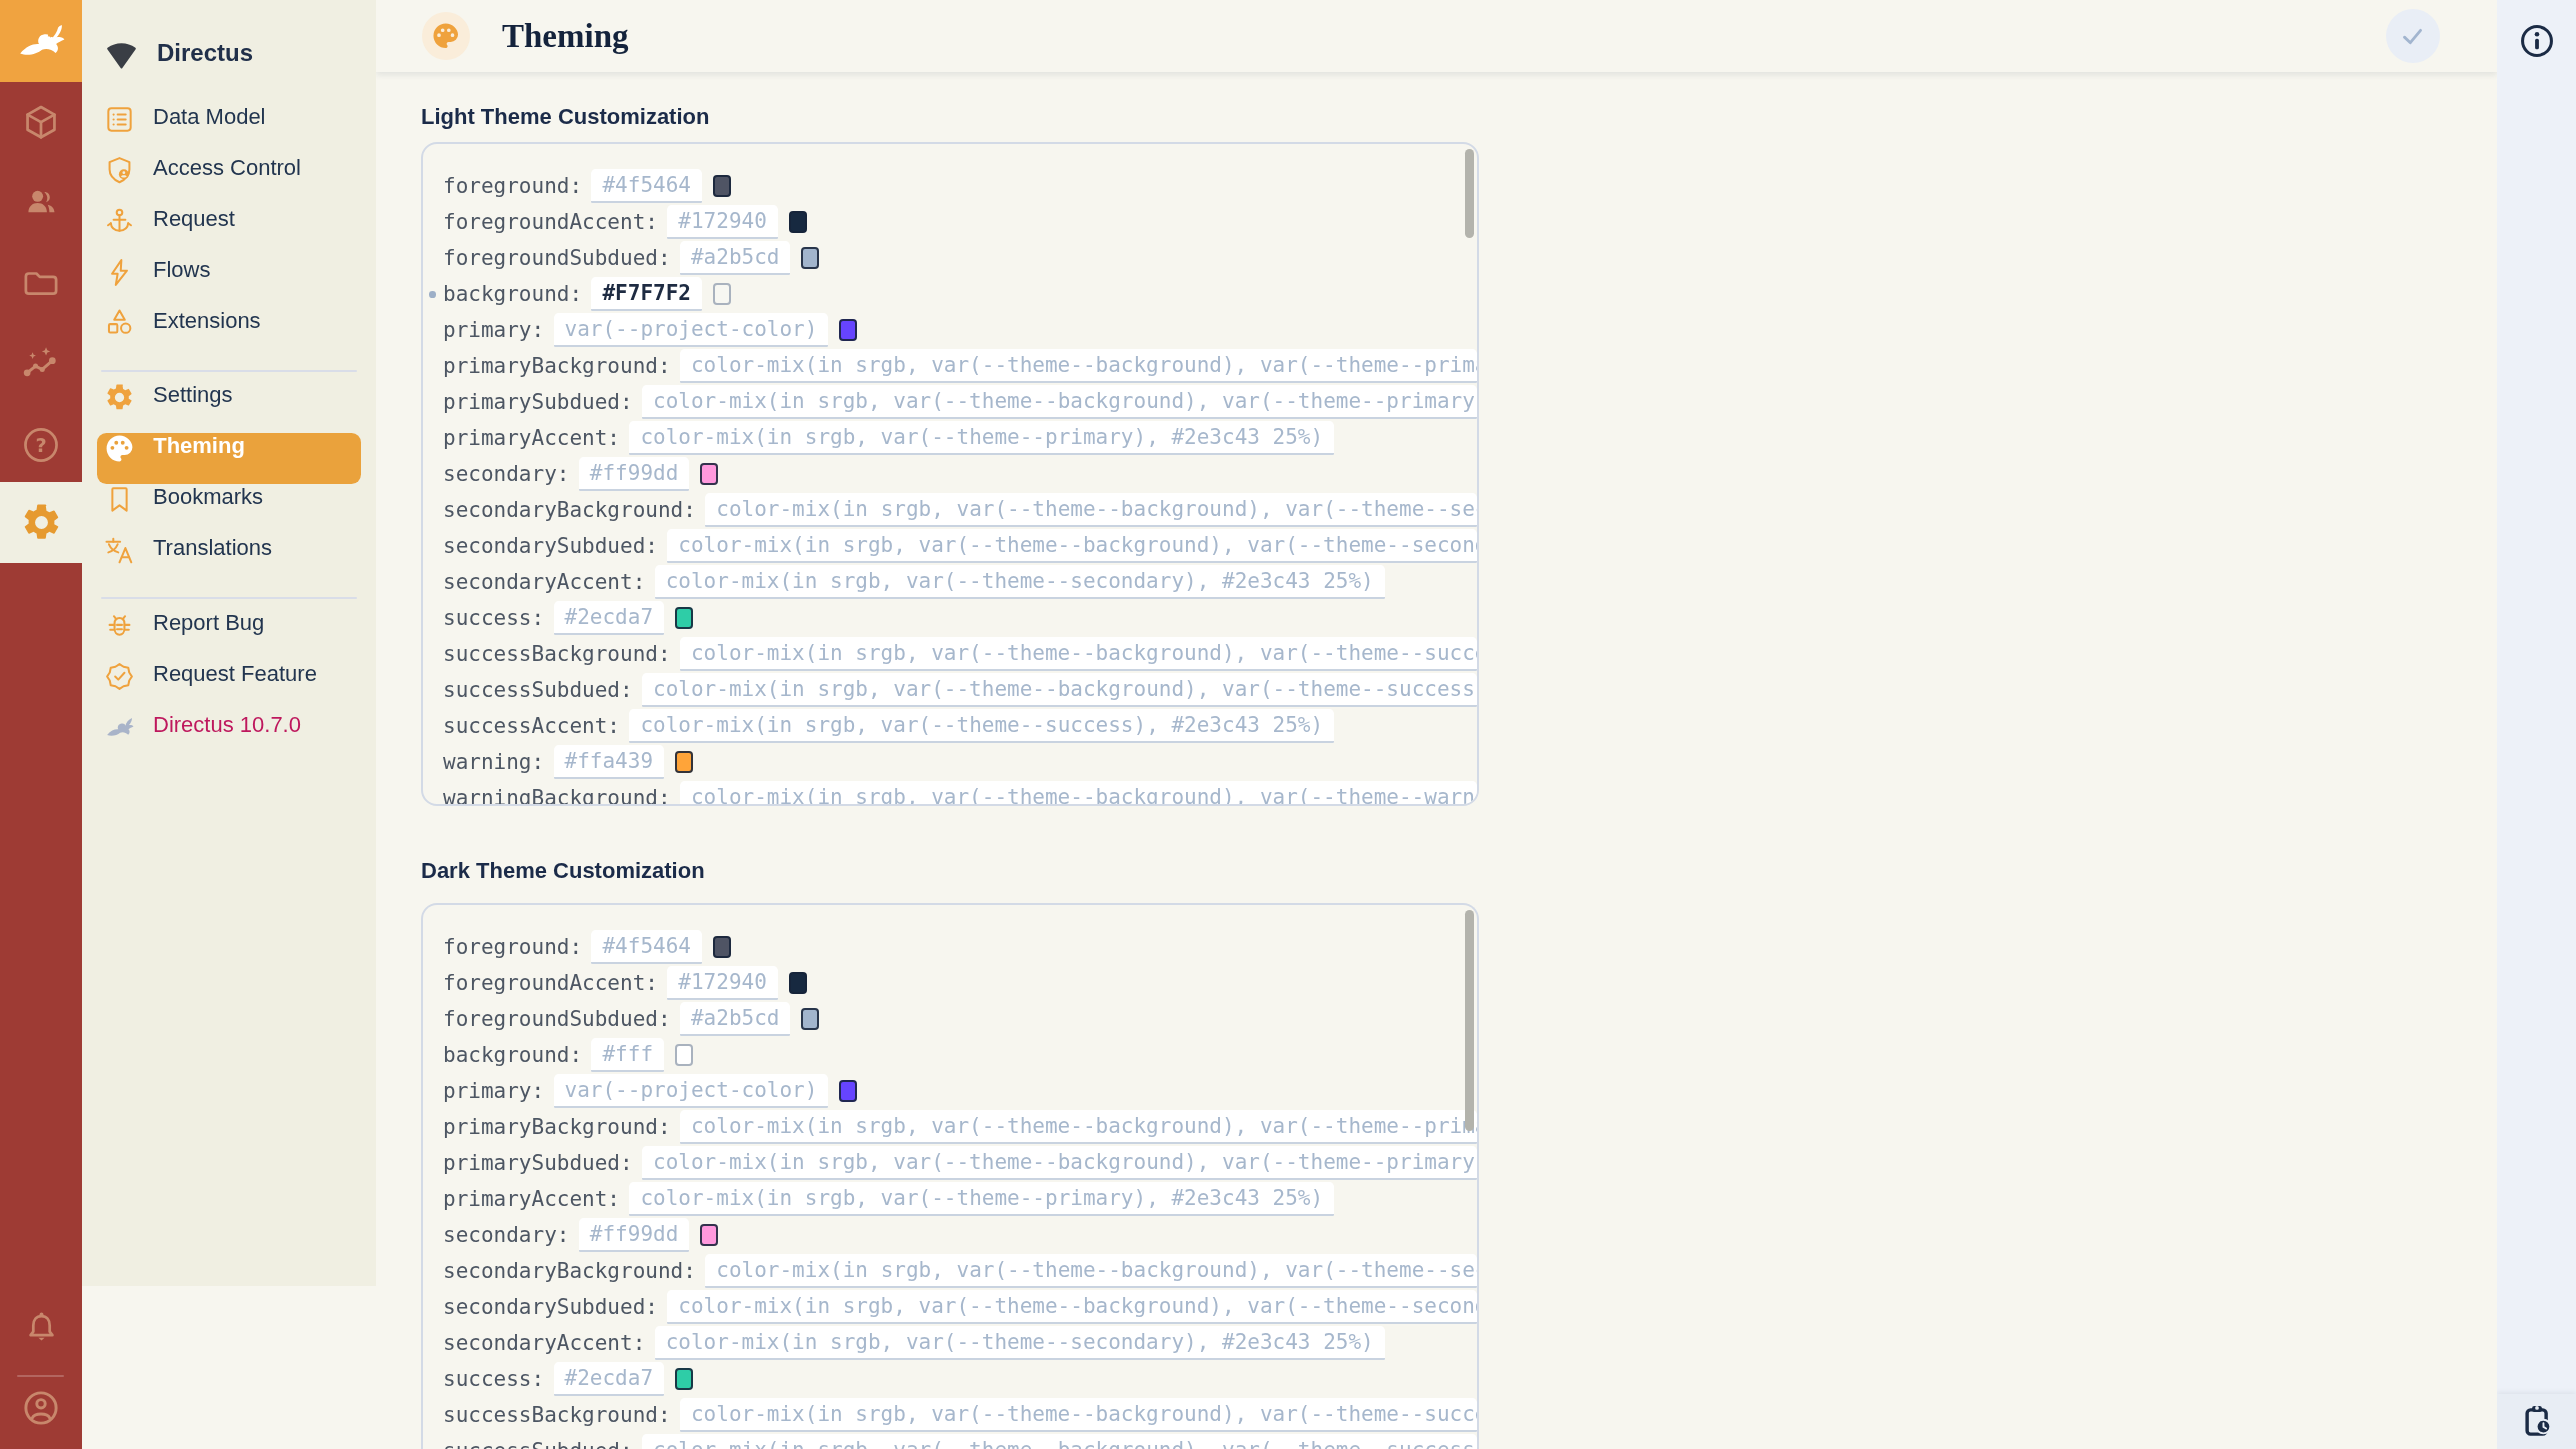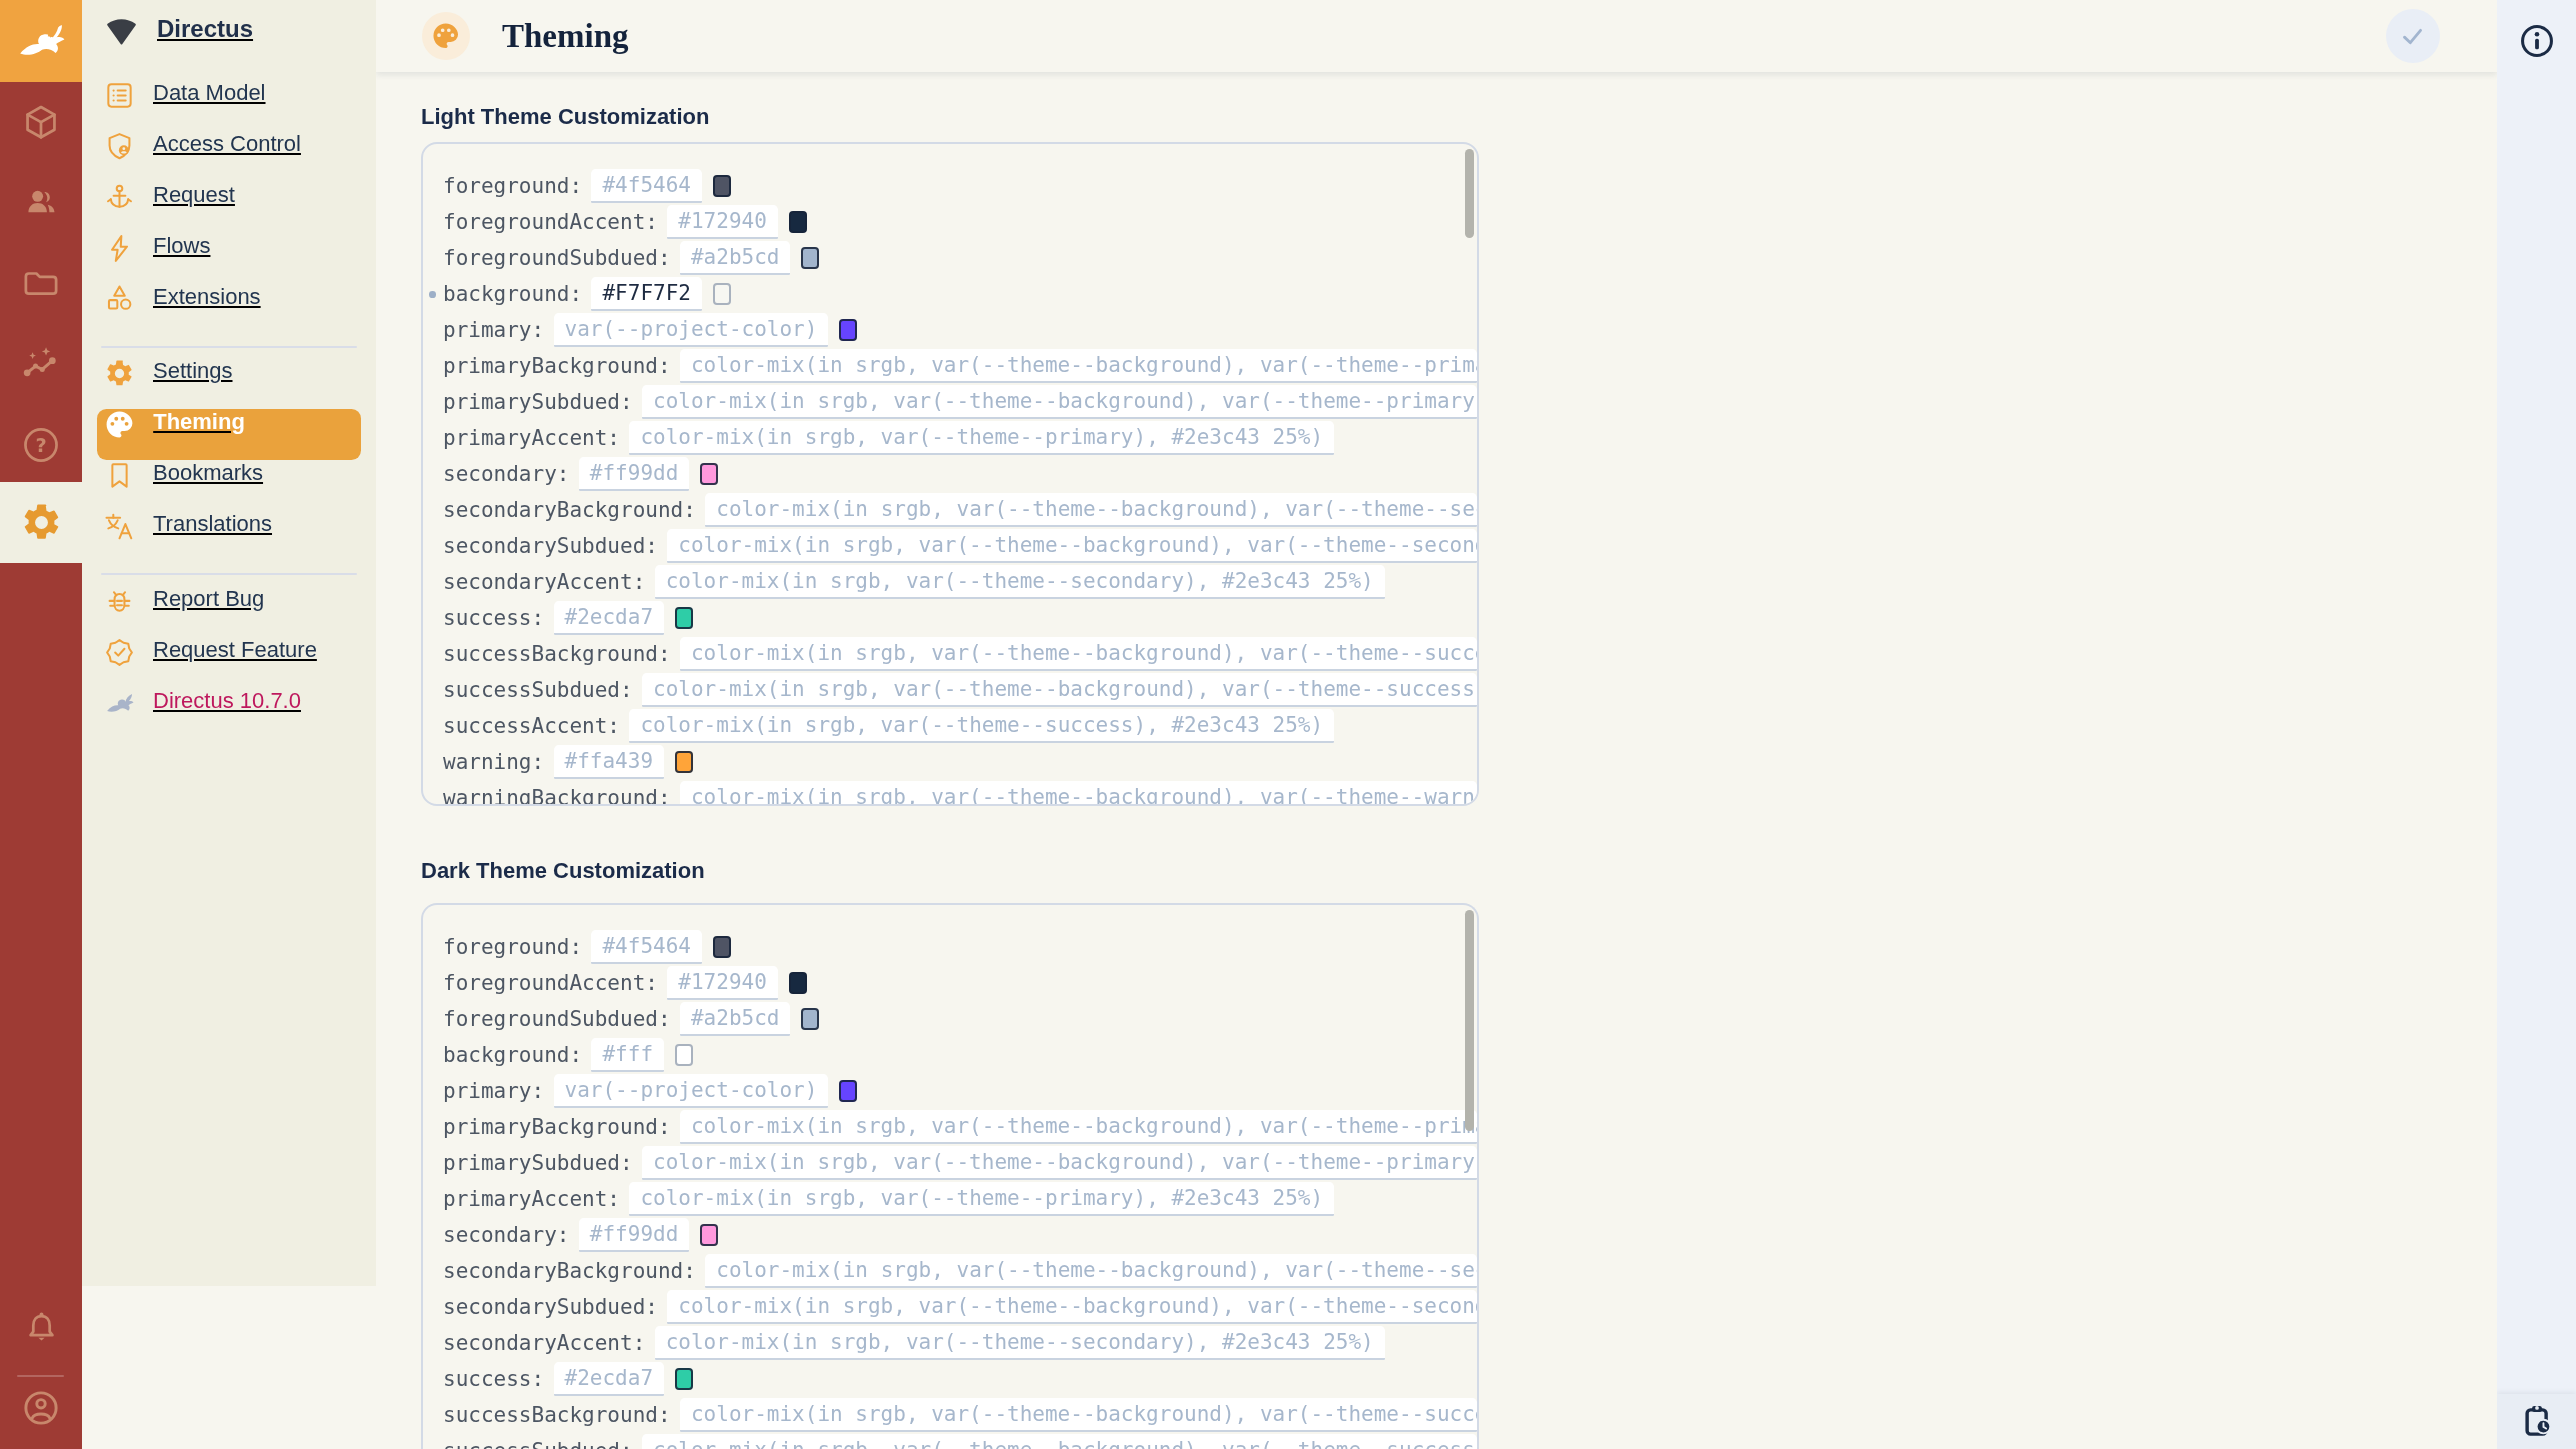--- a/index.html
+++ b/index.html
@@ -7,21 +7,21 @@
   .app { display:flex; width:2576px; height:1449px; }
 
   
   .module-bar { position:relative; width:82px; height:1449px; background:#9E3B34; flex:0 0 auto; }
   .logo-tile { position:absolute; top:0; left:0; width:82px; height:82px; background:#F0A340; display:flex; align-items:center; justify-content:center; }
   .mod-btn { position:absolute; left:0; width:82px; height:81px; display:flex; align-items:center; justify-content:center; }
   .mod-btn.active { background:#F0EFE2; }
   .mod-divider { position:absolute; left:17.4px; width:47px; height:2px; background:rgba(255,255,255,0.22); border-radius:1.3px; }
 
   
-  .sidebar { width:294px; height:1286px; background:#F0EFE2; flex:0 0 auto; padding-top:0;text-decoration:underline; }
+  .sidebar { width:294px; height:1286px; background:#F0EFE2; flex:0 0 auto; padding-top:24px; }
   .project-row { height:58px; display:flex; align-items:center; padding-left:22px; gap:18px; }
   .project-name { font-size:24px; font-weight:700; color:#21304A; }
   .nav { margin-top:22px; }
   .nav-item { height:51px; display:flex; align-items:flex-start; padding-left:22px; gap:18px; color:#22354F; font-size:22px; font-weight:500; }
   .nav-item.active { background:#EAA23C; border-radius:9.4px; margin:0 14.8px; padding-left:7.4px; color:#FFFFFF; font-weight:600; }
   .nav-item.muted { color:#be185d; }
   .side-divider { height:2px; background:#D9DDE8; margin:10.7px 19px; border-radius:1.3px; }
 
   
   .main { position:relative; flex:1 1 auto; height:1449px; background:#F7F6EF; overflow:hidden; }
@@ -36,21 +36,21 @@
   .h-light { margin-top:32px; }
   .h-dark { margin-top:52px; }
 
   .code-block { position:relative; width:1058px; border:2px solid #D3DAE6; border-radius:16px; margin-top:12px; padding:24px 0 0 20px; overflow:hidden; background:#F7F6EF; }
   .code-block.light { height:664px; }
   .code-block.dark { height:557px; margin-top:19px; border-bottom:none; border-radius:16px 16px 0 0; }
   .code-row { position:relative; height:36px; display:flex; align-items:center; white-space:nowrap; }
   .rule-label { font-family:"DejaVu Sans Mono",monospace; font-size:21px; color:#4D5663; flex:0 0 auto;text-align:center; }
   .value-box { margin-left:9.4px; background:#FFFFFF; border-radius:4.7px 4.7px 1.3px 1.3px; border-bottom:2px solid #C9D3E0; height:34px; line-height:32px; padding:0 11px; overflow:hidden; flex:0 1 auto; min-width:0; }
   .value-text { font-family:"DejaVu Sans Mono",monospace; font-size:21px; color:#A6B7CC; }
-  .value-box.edited .value-text { color:#1E2B42; font-weight:400;text-align:right; }
+  .value-box.edited .value-text { color:#1E2B42; font-weight:700;text-align:right; }
   .swatch { flex:0 0 auto; width:18px; height:22px; margin-left:10.7px; border-radius:4px; border:2.7px solid rgba(23,35,57,0.88); }
   .swatch.light { border-color:#A9B2BE; }
   .edited-dot { position:absolute; left:-14px; top:15.4px; width:6.7px; height:6.7px; border-radius:50%; background:#9DAFC7; }
   .block-scrollbar { position:absolute; right:3.4px; width:8.7px; border-radius:4.7px; background:#B3B3AC; }
   .code-block.light .block-scrollbar { top:5.4px; height:89px; }
   .code-block.dark .block-scrollbar { top:5.4px; height:221px; }
 
   
   .right-rail { width:79px; height:1449px; background:#EDF1F8; flex:0 0 auto; display:flex; flex-direction:column; }
   .rail-top { height:81px; display:flex; align-items:center; justify-content:center; }

